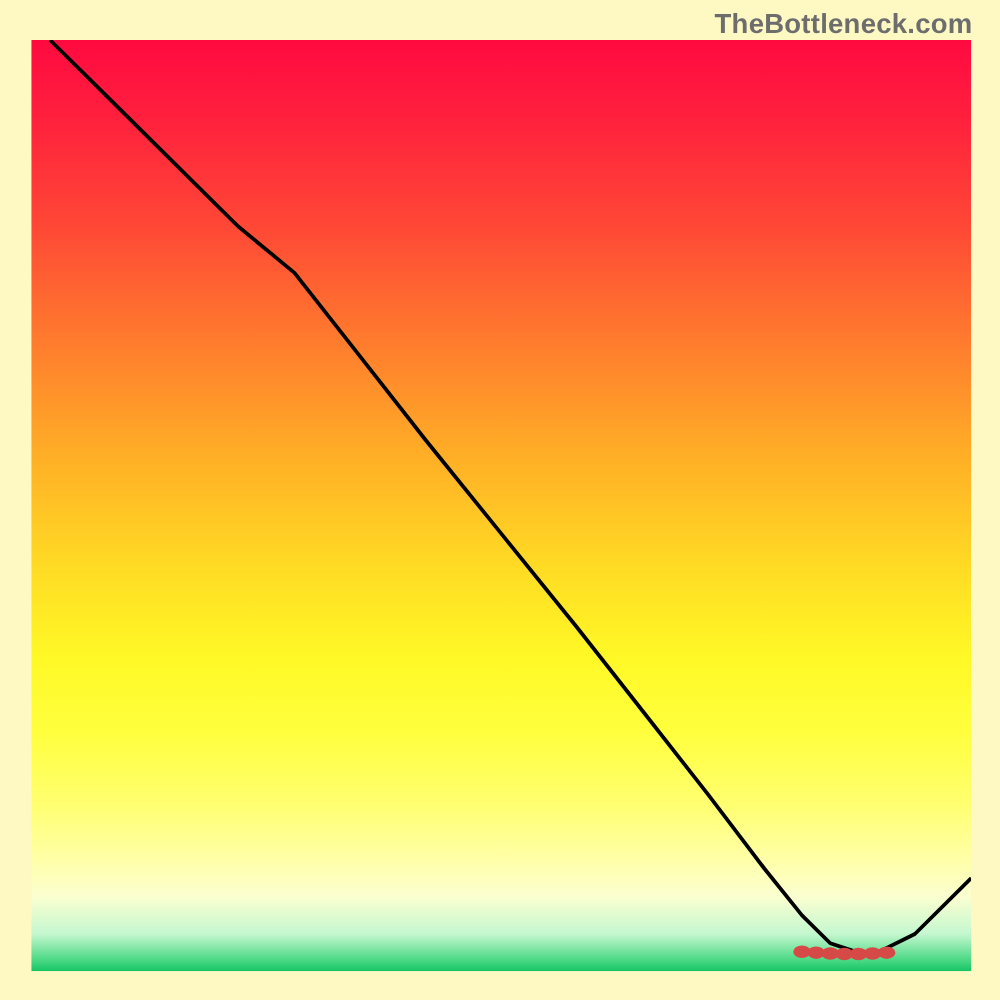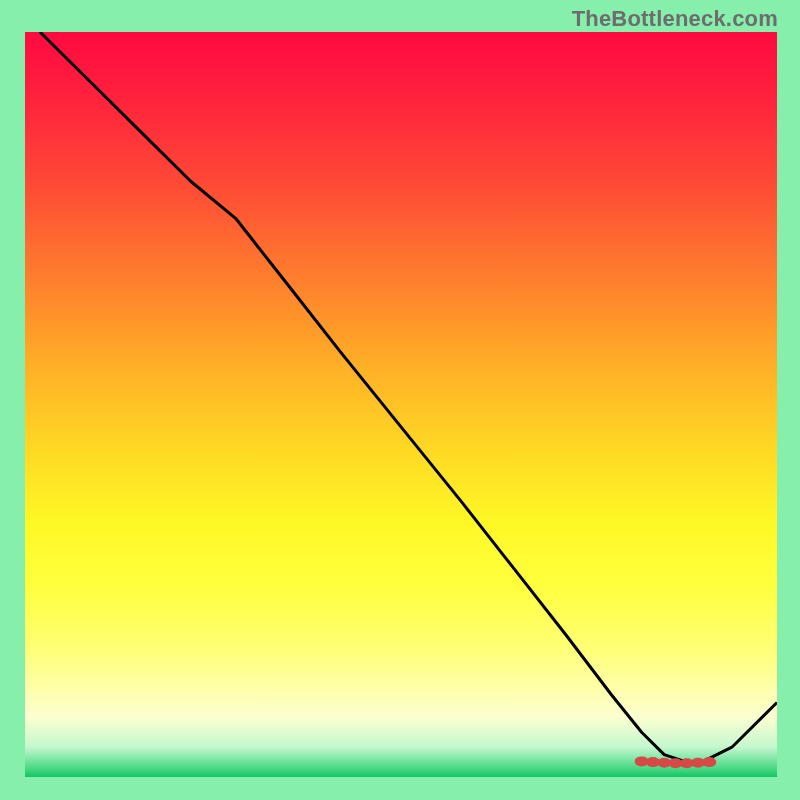--- a/index.html
+++ b/index.html
@@ -1,20 +1,20 @@
 <!DOCTYPE html>
 <html><head>
 <meta charset="utf-8">
 <style>
 * { margin: 0; padding: 0; box-sizing: border-box; }
 html, body { width: 800px; height: 800px; background: #000; overflow: hidden; }
 .outer-frame {
   width: 800px;
   height: 800px;
-  background: #86efac;
+  background: #fef9c3;
   position: relative;
 }
 .watermark {
   position: absolute;
   top: 6px;
   right: 22px;
   font-family: Arial, Helvetica, sans-serif;
   font-size: 22px;
   font-weight: 600;
   color: #6d6d6d;

